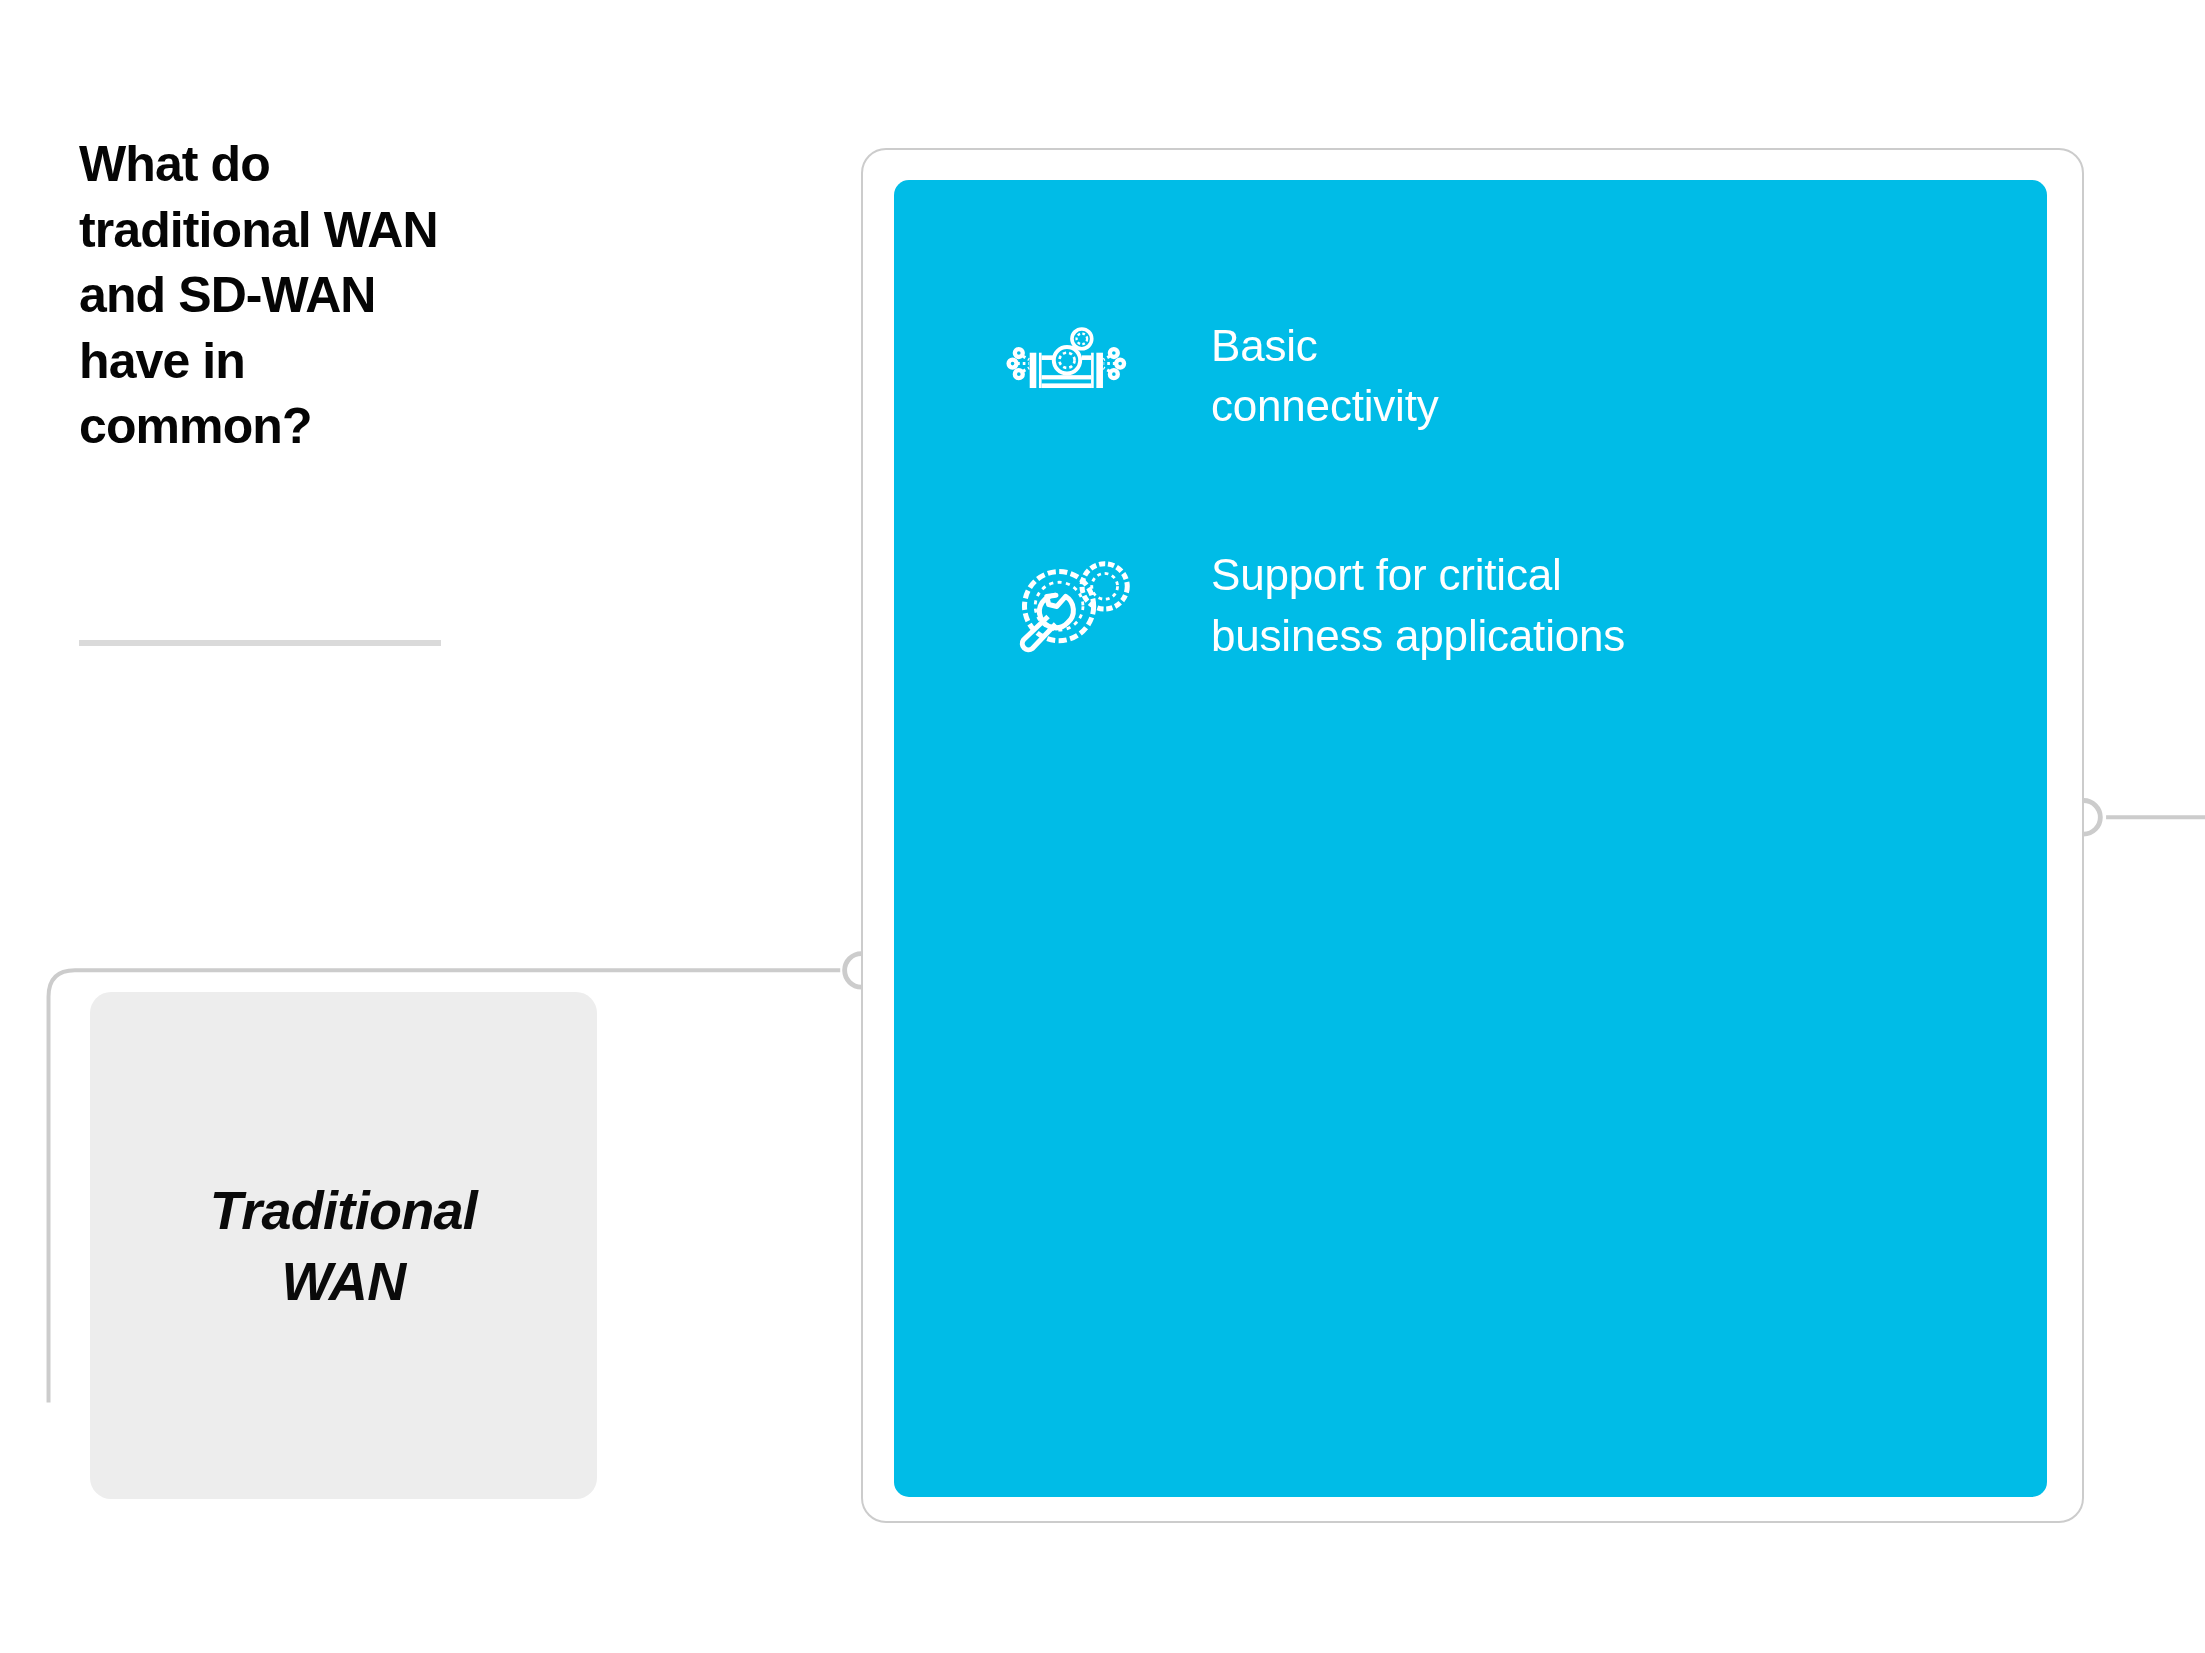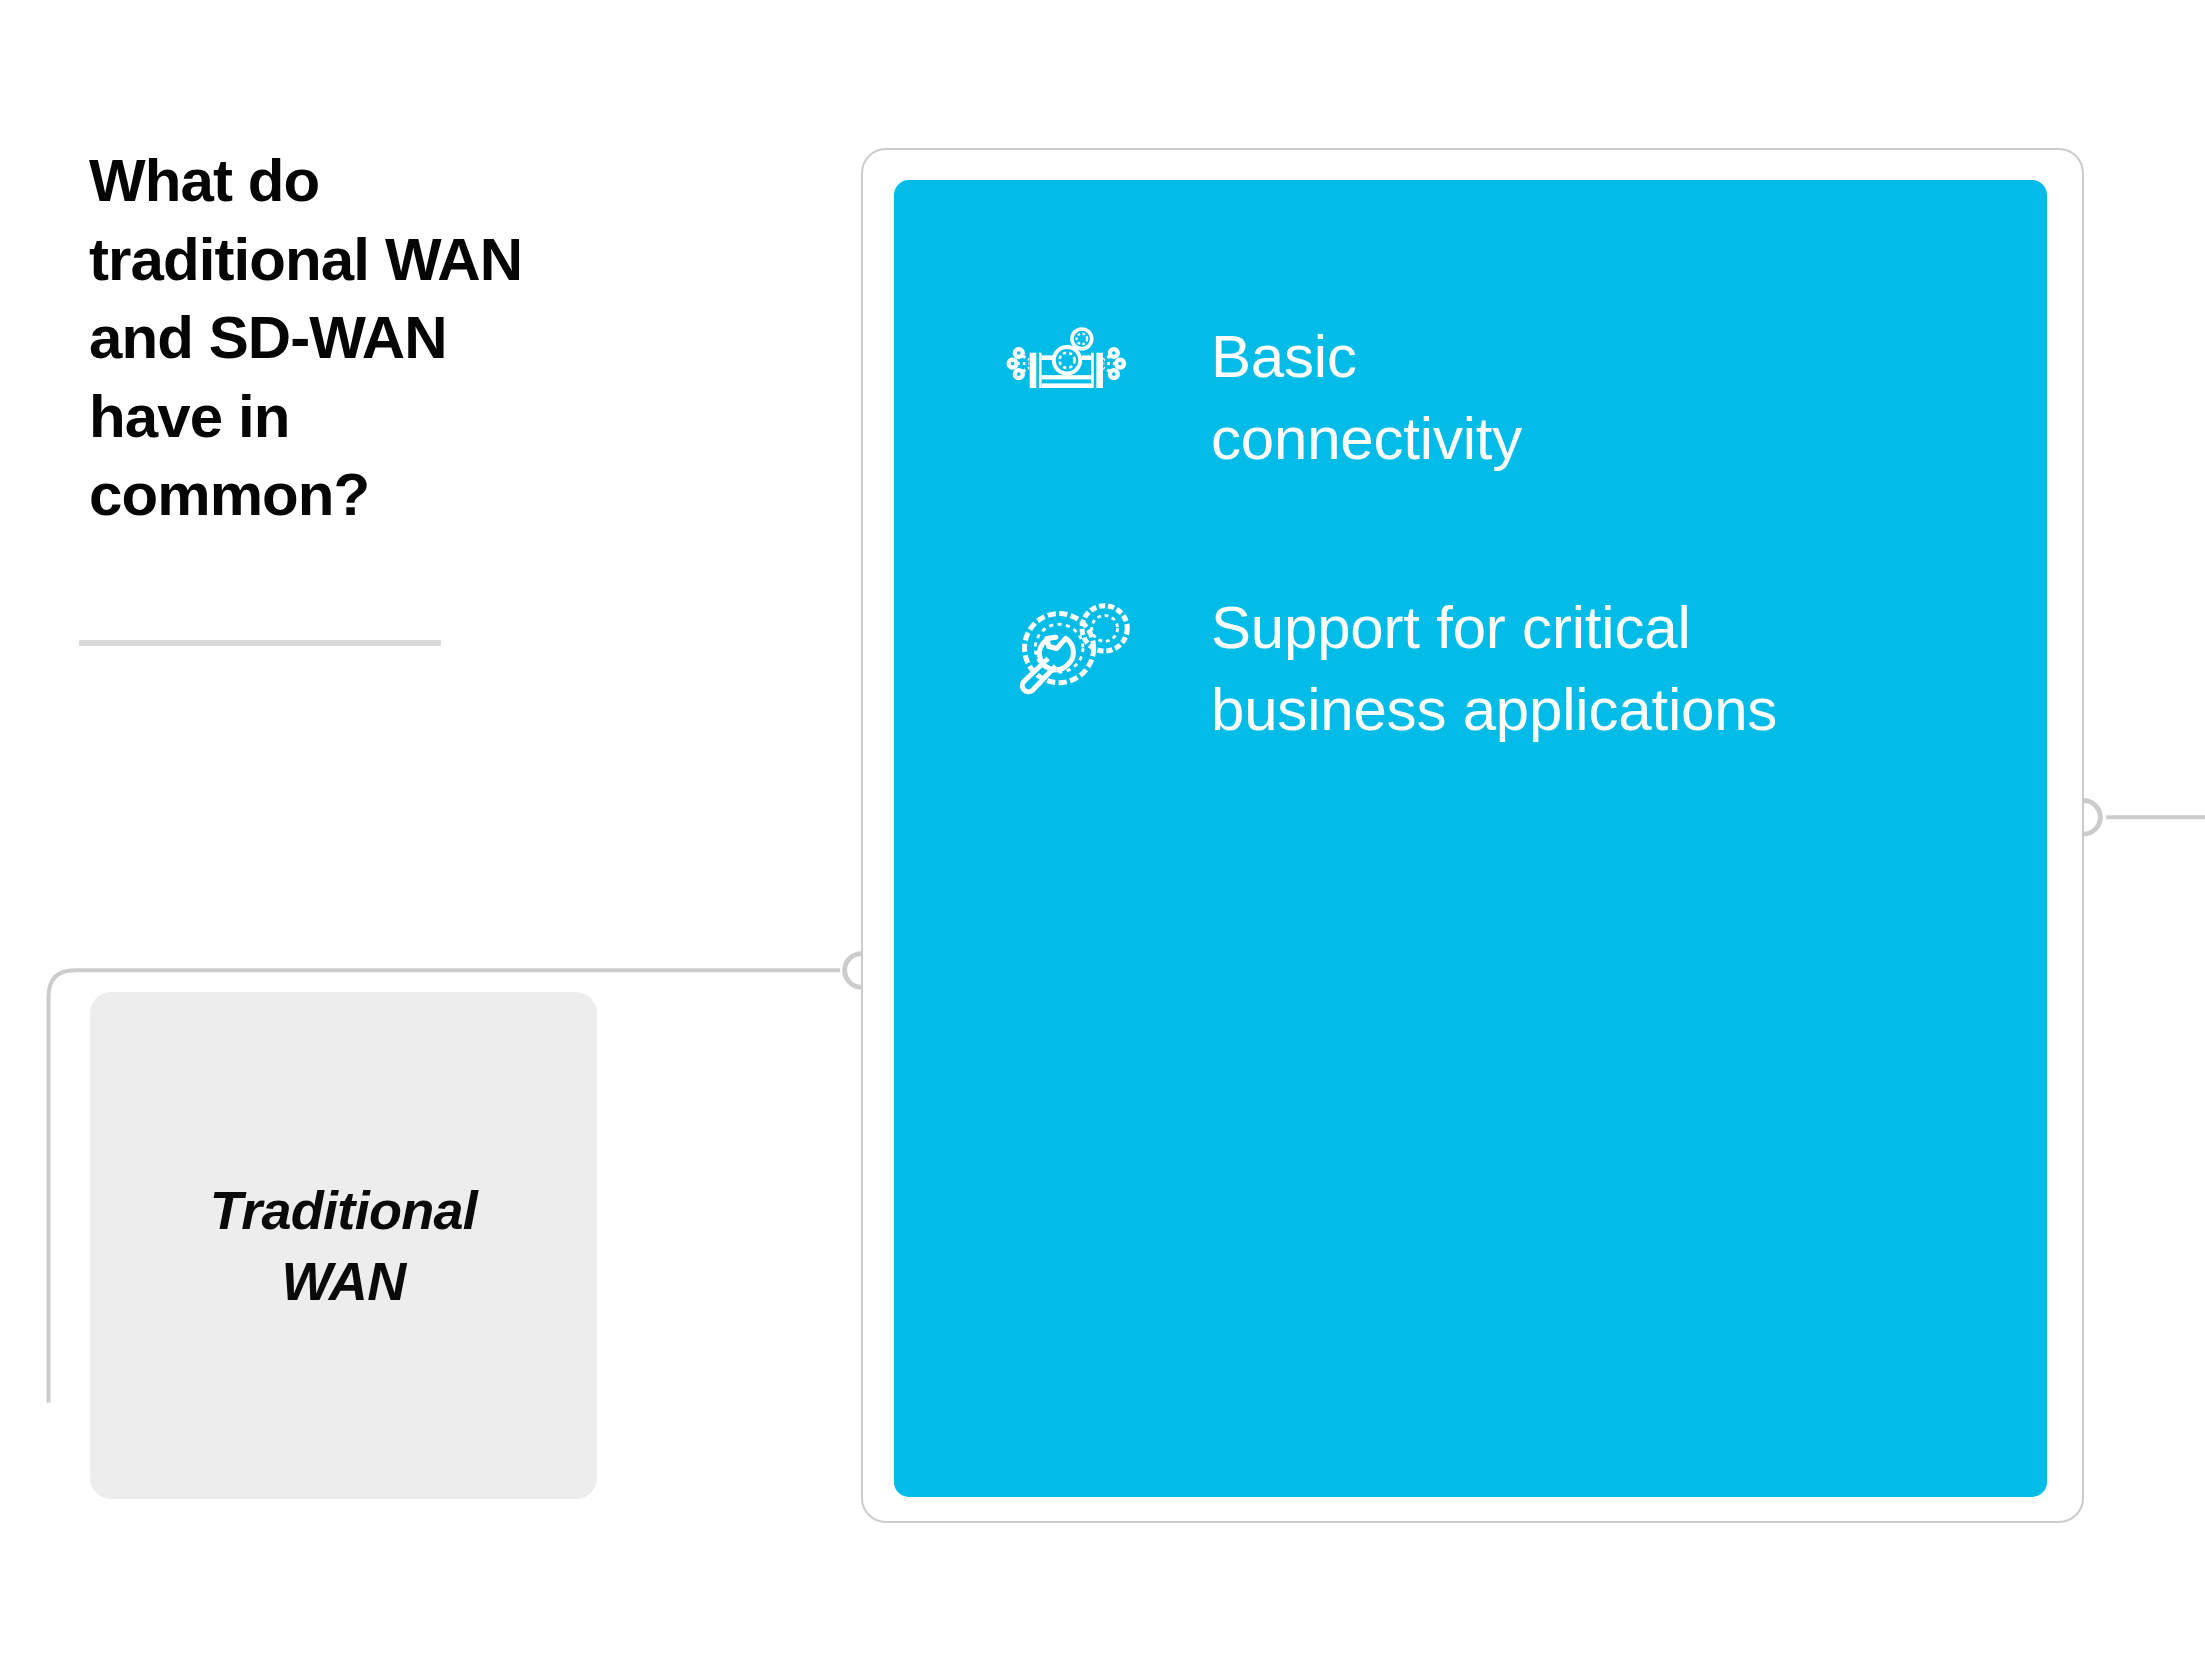--- a/index.html
+++ b/index.html
@@ -21,26 +21,26 @@
   }
 
   
   #heading-block {
     position: absolute;
     left: 75px;
     top: 128px;
     width: 688px;
   }
   #page-title {
-    font-size: 60px;
+    font-size: 50px;
     line-height: 1.31;
     font-weight: 700;
     letter-spacing: -0.9px;
     color: #050505;
-    margin: 14px;
+    margin: 4px;
     white-space: pre-line;
   }
   #title-divider {
     position: absolute;
     left: 79px;
     top: 640px;
     width: 362px;
     height: 6.2px;
     background: #dadada;
   }
@@ -104,21 +104,21 @@
     display: flex;
     align-items: center;
     justify-content: flex-start;
     margin-top: -4.4px;
   }
   .feature-icon svg {
     display: block;
   }
   .feature-label {
     flex: 1 1 auto;
-    font-size: 60px;
+    font-size: 44px;
     line-height: 1.38;
     font-weight: 400;
     color: #ffffff;
     letter-spacing: -0.2px;
     white-space: pre-line;
     padding-top: 3.5px;
   }
 
   
   .endpoint-box {

